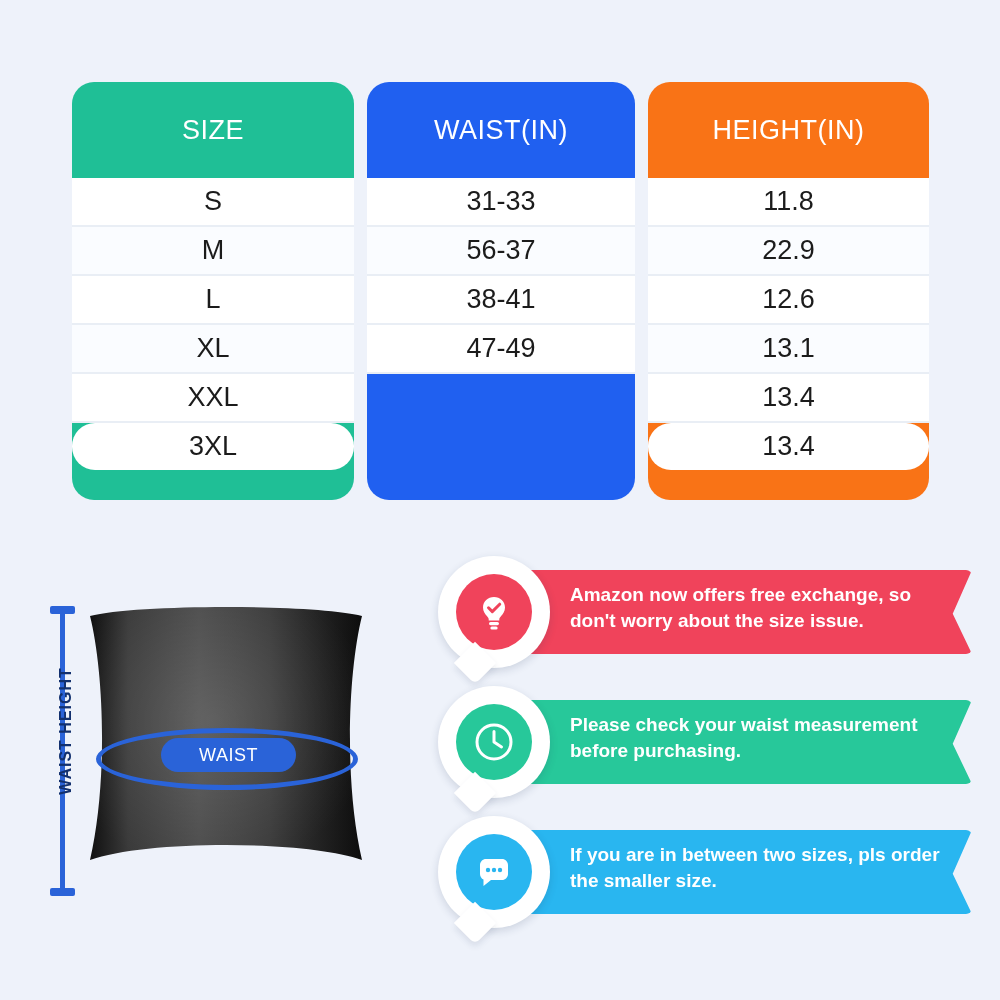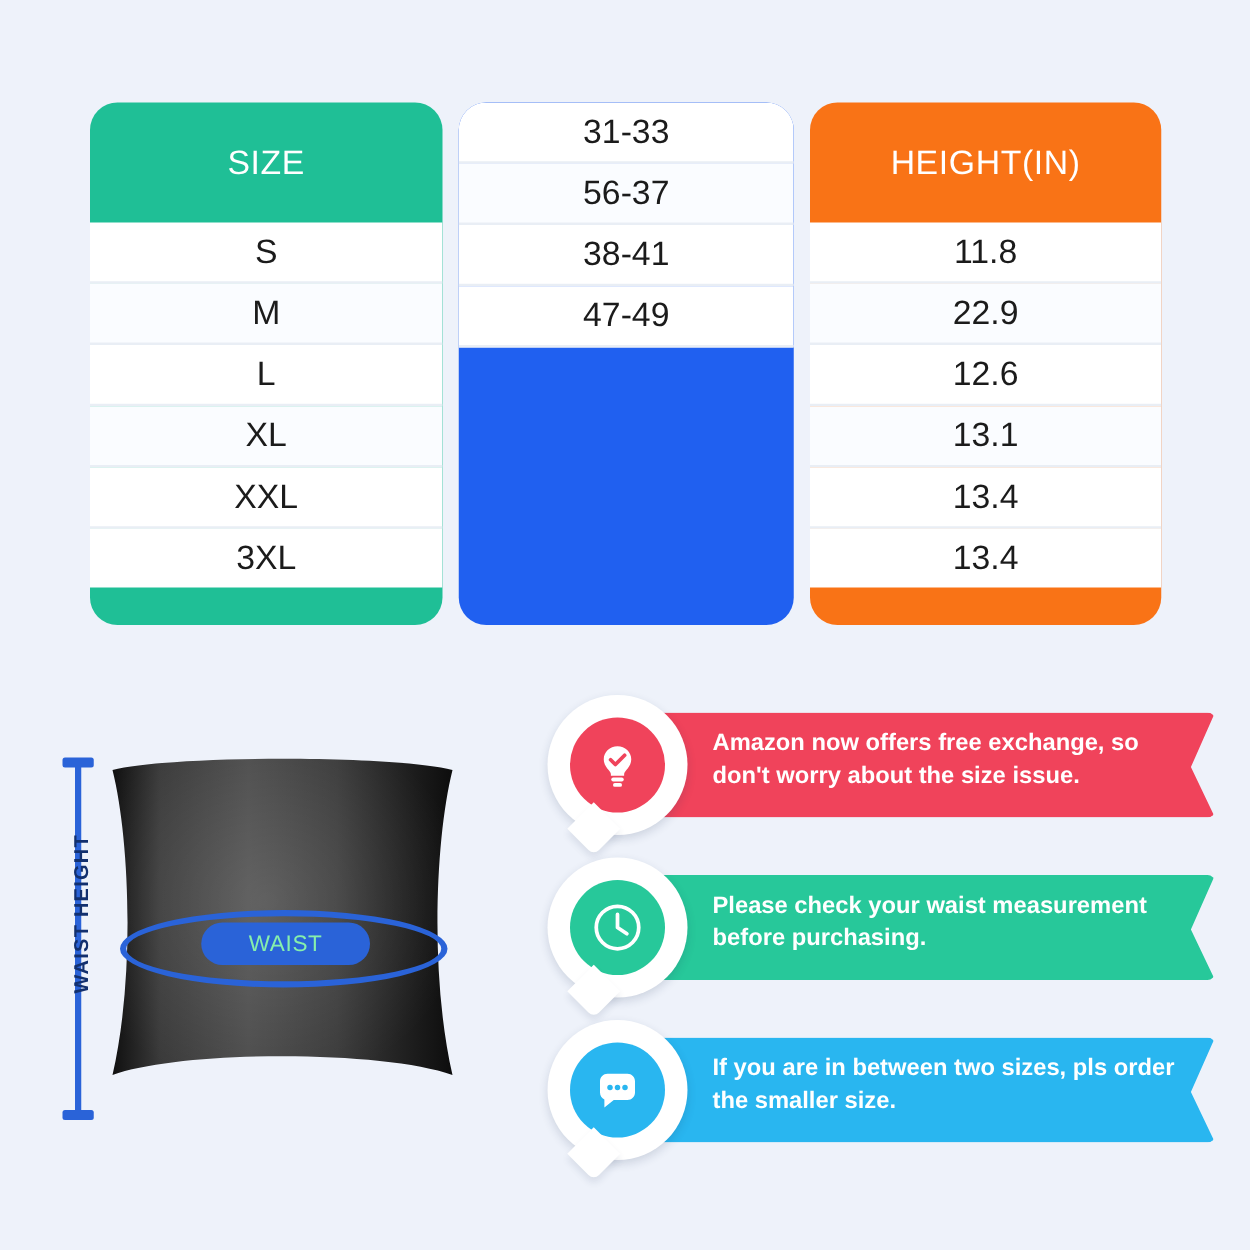--- a/index.html
+++ b/index.html
@@ -46,21 +46,21 @@
   .cell {
     height: 47px;
     background: #ffffff;
     display: flex;
     align-items: center;
     justify-content: center;
     font-size: 27px;
     color: #1b1b1b;
     border-bottom: 2px solid #e9eef5;
   }
-  .cell.last { border-bottom: none; }
+  .cell.last { border-bottom: none; border-radius: 23px; }
   .cell.alt { background: #fafcff; }
 
   
   .product-area {
     position: absolute;
     left: 18px;
     top: 560px;
     width: 400px;
     height: 420px;
   }
@@ -82,21 +82,21 @@
     box-sizing: border-box;
   }
   .waist-pill {
     position: absolute;
     left: 143px;
     top: 178px;
     width: 135px;
     height: 34px;
     background: #2a63d8;
     border-radius: 17px;
-    color: #86efac;
+    color: #ffffff;
     font-size: 18px;
     display: flex;
     align-items: center;
     justify-content: center;
     letter-spacing: 0.5px;
   }
   .height-axis {
     position: absolute;
     left: 26px;
     top: 46px;
@@ -224,20 +224,21 @@
     <div class="col-header">SIZE</div>
     <div class="cell">S</div>
     <div class="cell alt">M</div>
     <div class="cell">L</div>
     <div class="cell alt">XL</div>
     <div class="cell">XXL</div>
     <div class="cell last">3XL</div>
   </div>
 
   <div class="col waist">
+    <div class="col-header">WAIST(IN)</div>
     <div class="cell">31-33</div>
     <div class="cell alt">56-37</div>
     <div class="cell">38-41</div>
     <div class="cell">47-49</div>
   </div>
 
   <div class="col height">
     <div class="col-header">HEIGHT(IN)</div>
     <div class="cell">11.8</div>
     <div class="cell alt">22.9</div>

